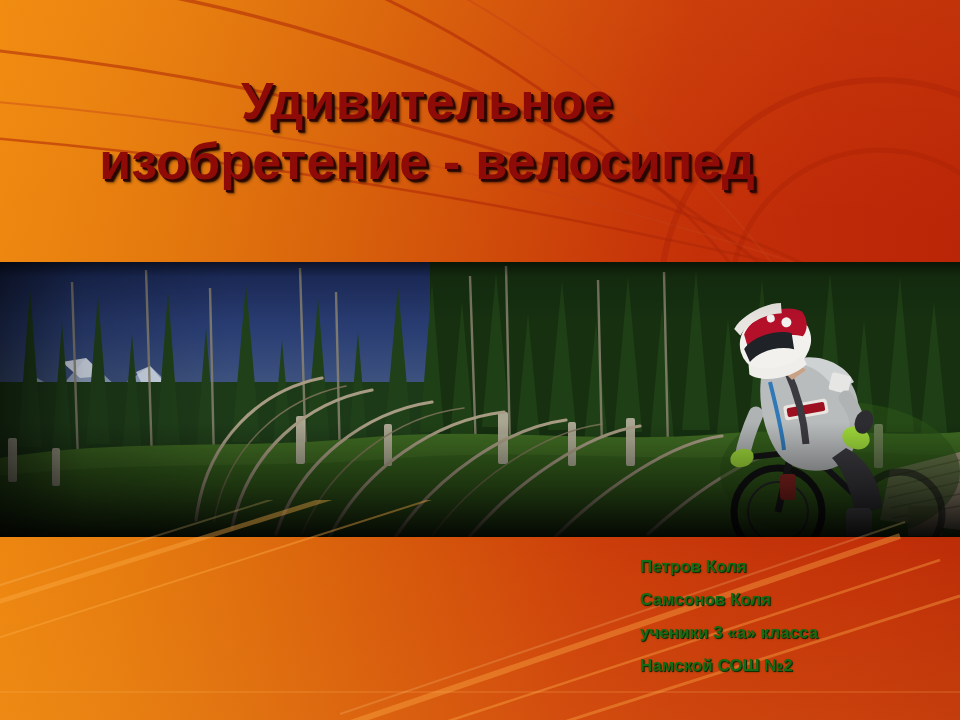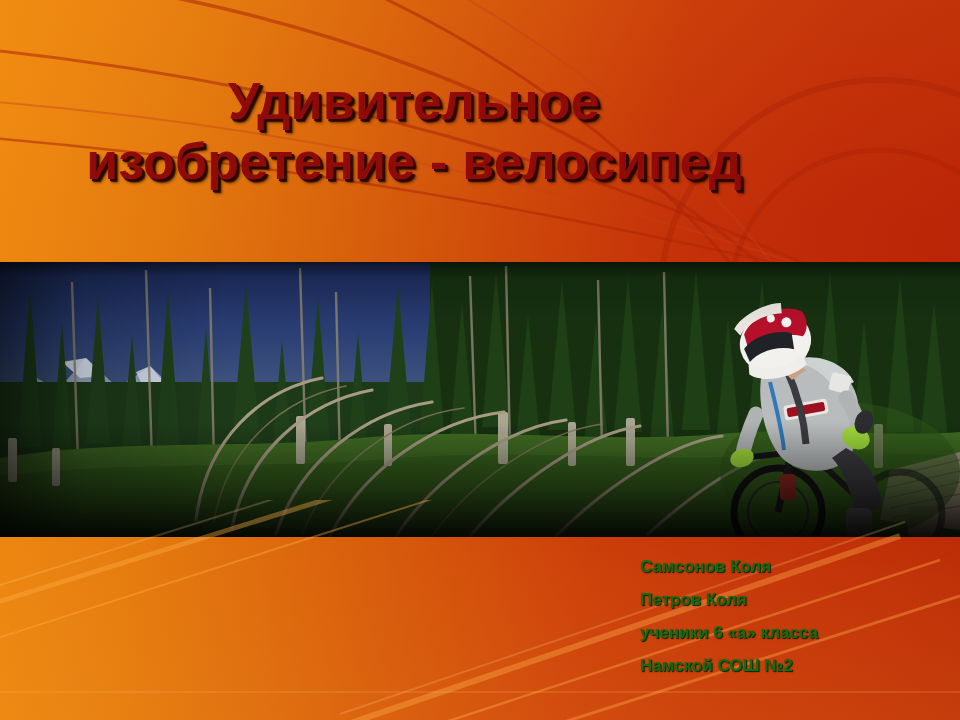--- a/index.html
+++ b/index.html
@@ -83,20 +83,21 @@
     font-size: 52px;
     font-weight: bold;
     line-height: 1.15;
     letter-spacing: 0.2px;
     color: #8e0b07;
     text-shadow:
        2px 2px 0px #2a0502,
        3px 3px 1px rgba(20,2,0,0.75),
        4px 4px 3px rgba(0,0,0,0.45);
     white-space: nowrap;
+    padding-left: 13px;
   }
   .title-line { display: block; }
   .title-line.l2 { font-size: 52px; }
 
   
   .authors {
     position: absolute;
     left: 640px;
     top: 558px;
     width: 300px;
@@ -359,19 +360,19 @@
       <g stroke="#ffd089" stroke-opacity="0.22" fill="none">
         <path d="M -60,104 L 410,-44" stroke-width="2"></path>
         <path d="M 340,214 L 905,22" stroke-width="2"></path>
       </g>
 
       <line x1="0" y1="192" x2="960" y2="192" stroke="#ffbe62" stroke-opacity="0.22" stroke-width="1.5"></line>
     </svg>
   </div>
 
   <div class="authors">
+    <div class="author-line">Петров Коля</div>
     <div class="author-line">Самсонов Коля</div>
-    <div class="author-line">Петров Коля</div>
-    <div class="author-line">ученики 6 «а» класса</div>
+    <div class="author-line">ученики 3 «а» класса</div>
     <div class="author-line">Намской СОШ №2</div>
   </div>
 
 </div>
 
 </body></html>

